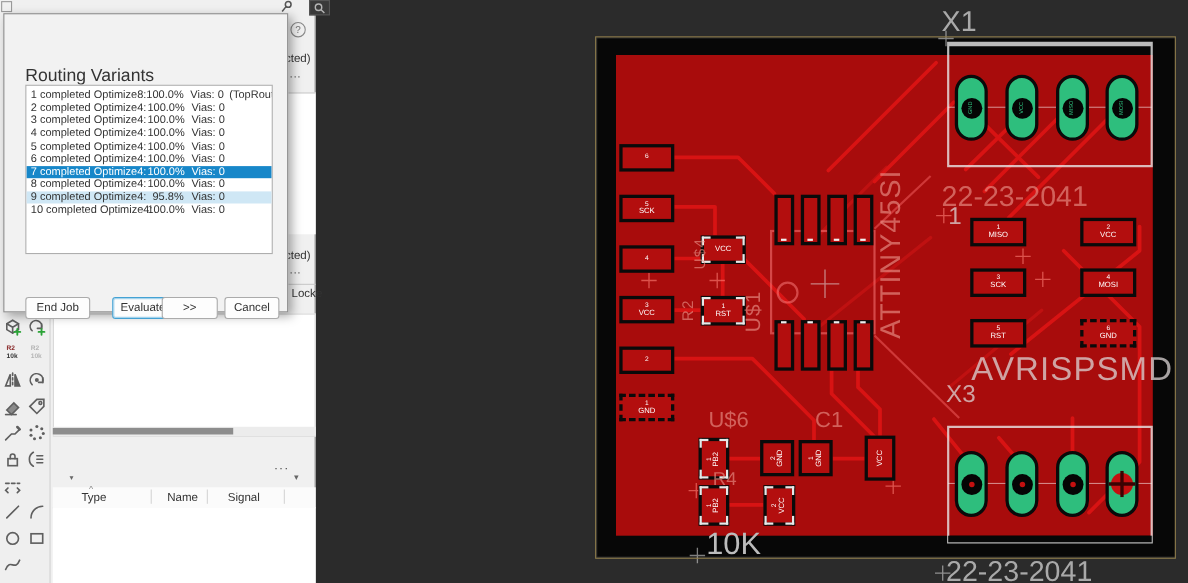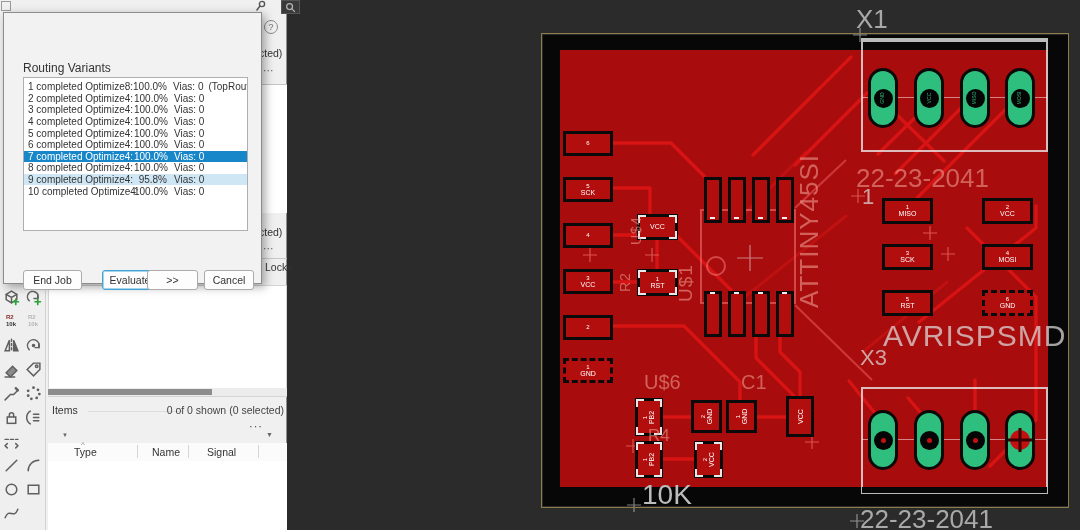--- a/index.html
+++ b/index.html
@@ -94,21 +94,21 @@
   #corner-ic{position:absolute;left:1px;top:1px;width:8px;height:8px;border:1px solid #9a9a9a;}
 
   
   #dialog{position:absolute;left:3px;top:12px;width:259px;height:272px;background:#f2f2f2;border:1px solid #8c8c8c;
     box-shadow:3px 3px 9px rgba(0,0,0,.35);box-sizing:border-box;}
   #dlg-title{position:absolute;left:0;top:0;width:100%;height:24px;}
   #dlg-title .t{position:absolute;left:26px;top:6px;font-size:11.5px;color:#1a1a1a;}
   #dlg-icon{position:absolute;left:7px;top:5px;width:14px;height:12px;background:#2aa57a;border:1px solid #14724f;
     box-shadow:inset 0 0 0 1px rgba(255,255,255,.7);}
   #dlg-close{position:absolute;right:9px;top:4px;font-size:13px;color:#444;}
-  #dlg-label{position:absolute;left:19px;top:48px;font-size:12px;color:#333;}
+  #dlg-label{position:absolute;left:19px;top:48px;font-size:16px;color:#333;}
   #rv-list{position:absolute;left:19px;top:64px;width:225px;height:154px;background:#fff;border:1px solid #aeaeae;
     box-sizing:border-box;overflow:hidden;padding-top:3px;}
   .rv-row{display:flex;align-items:center;height:11.6px;font-size:10px;color:#333;padding:0 4px;white-space:nowrap;}
   .rv-row .lb{width:106px;}
   .rv-row .pc{width:33px;text-align:right;}
   .rv-row .vi{margin-left:7px;}
   .rv-row .ex{margin-left:5px;}
   .rv-row.primary{background:#1787c9;color:#fff;}
   .rv-row.secondary{background:#cfe7f5;}
   #dlg-note{position:absolute;left:17px;top:222px;font-size:9.6px;color:#3c3c3c;white-space:nowrap;}
@@ -506,25 +506,20 @@
             <path d="M4,6 L2,8 L4,10 M12,6 L14,8 L12,10"></path>
           </svg>
         </div>
       </div>
 
     <div id="sub-list"></div>
     <div id="hscroll">
         <div class="thumb"></div>
       </div>
 
-    <div id="items-row">
-      <span id="items-title">Items</span>
-      <span id="items-rule"></span>
-      <span id="items-count">0 of 0 shown (0 selected)</span>
-    </div>
 
     <span id="search-caret">▼</span>
     <span id="menu-dots">···</span>
     <span id="menu-caret">▼</span>
 
     <div id="table-head">
       <span id="sort-ind">^</span>
       <span class="th" style="left:26px;">Type</span>
       <span class="th-sep" style="left:89px;"></span>
       <span class="th" style="left:104px;">Name</span>

